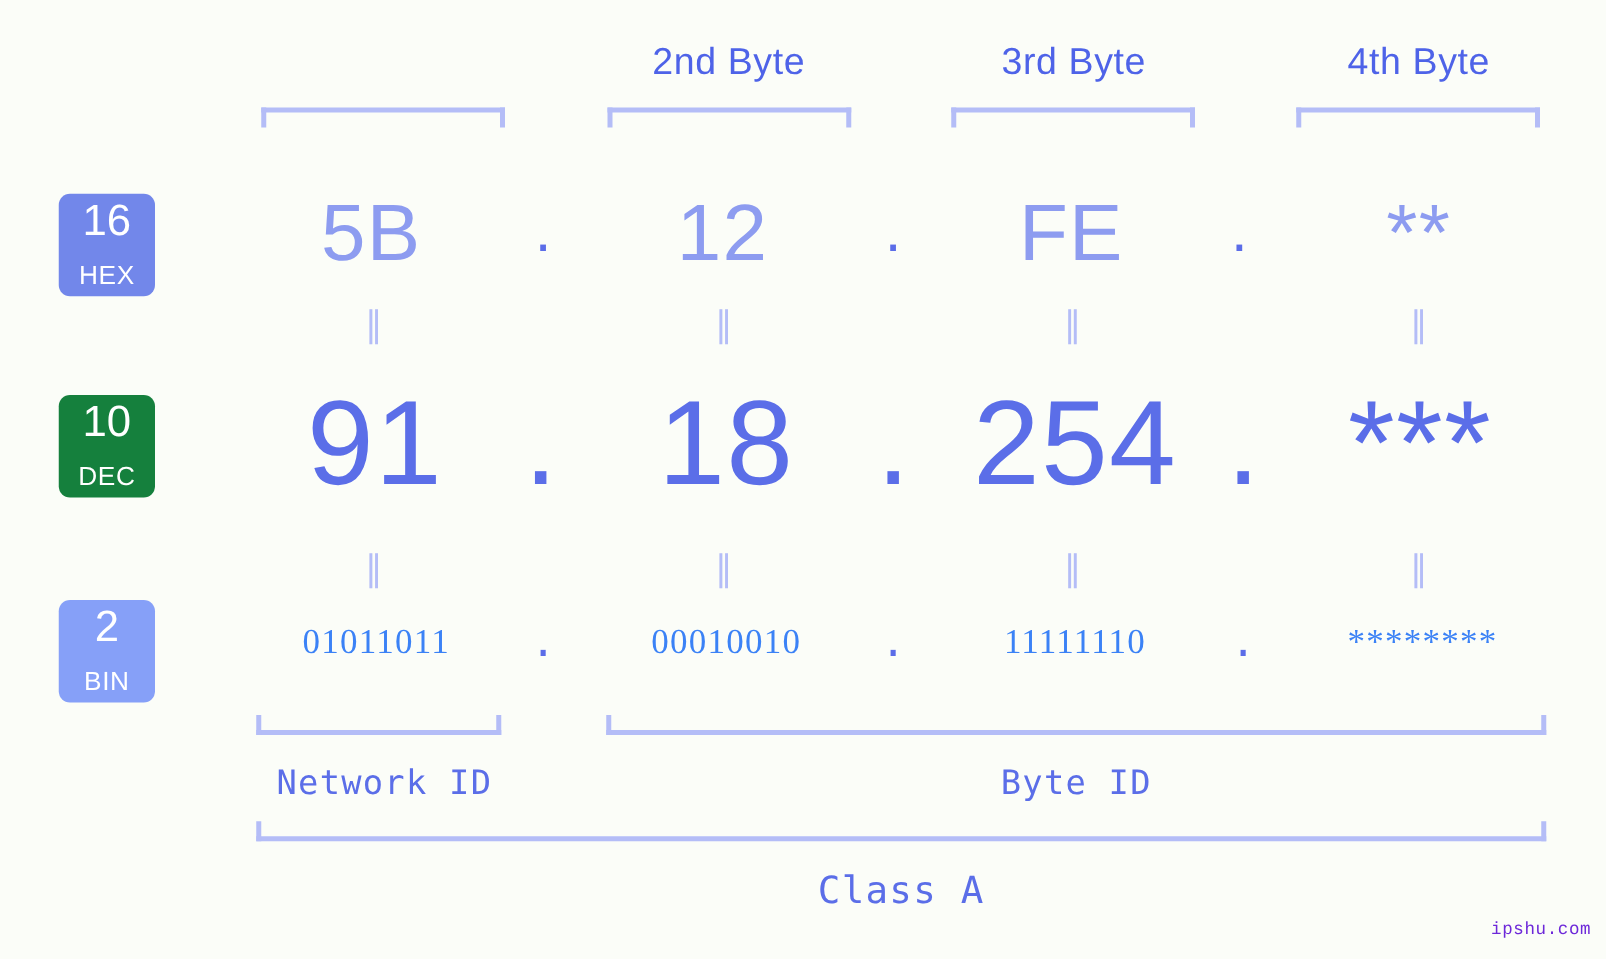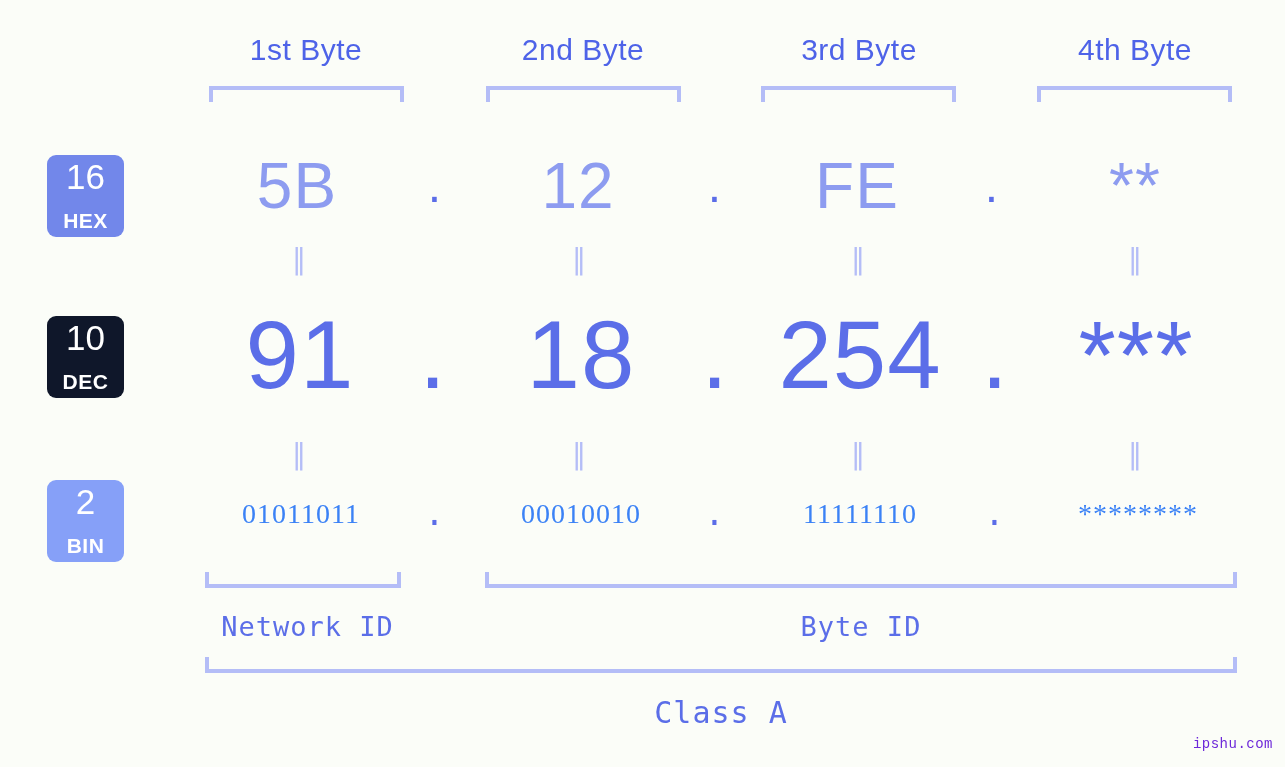--- a/index.html
+++ b/index.html
@@ -71,25 +71,25 @@
     gap: 15px;
   }
   .base-badge .num {
     font-size: 35px;
     line-height: 34px;
     font-weight: 400;
   }
   .base-badge .nm {
     font-size: 21px;
     line-height: 24px;
-    font-weight: 700;
+    font-weight: 400;
     letter-spacing: 0.5px;
   }
   #badge-hex { top: 155px; background: #7287ea; }
-  #badge-dec { top: 316px; background: #0f172a; }
+  #badge-dec { top: 316px; background: #15803d; }
   #badge-bin { top: 480px; background: #86a0f8; }
 
   
   .row {
     position: absolute;
     left: 0;
     width: 1285px;
     height: 0;
   }
 
@@ -190,21 +190,20 @@
     color: #6d28d9;
     font-family: Liberation Mono, monospace;
     letter-spacing: 0.5px;
   }
 </style>
 </head>
 <body>
 
 <div class="stage">
 
-  <div class="byte-label" style="left:186px">1st Byte</div>
   <div class="byte-label" style="left:463px">2nd Byte</div>
   <div class="byte-label" style="left:739px">3rd Byte</div>
   <div class="byte-label" style="left:1015px">4th Byte</div>
 
   <div class="top-bracket" style="left:209px;  width:195px"></div>
   <div class="top-bracket" style="left:486px;  width:195px"></div>
   <div class="top-bracket" style="left:761px;  width:195px"></div>
   <div class="top-bracket" style="left:1037px; width:195px"></div>
 
   <div class="base-badge" id="badge-hex">

